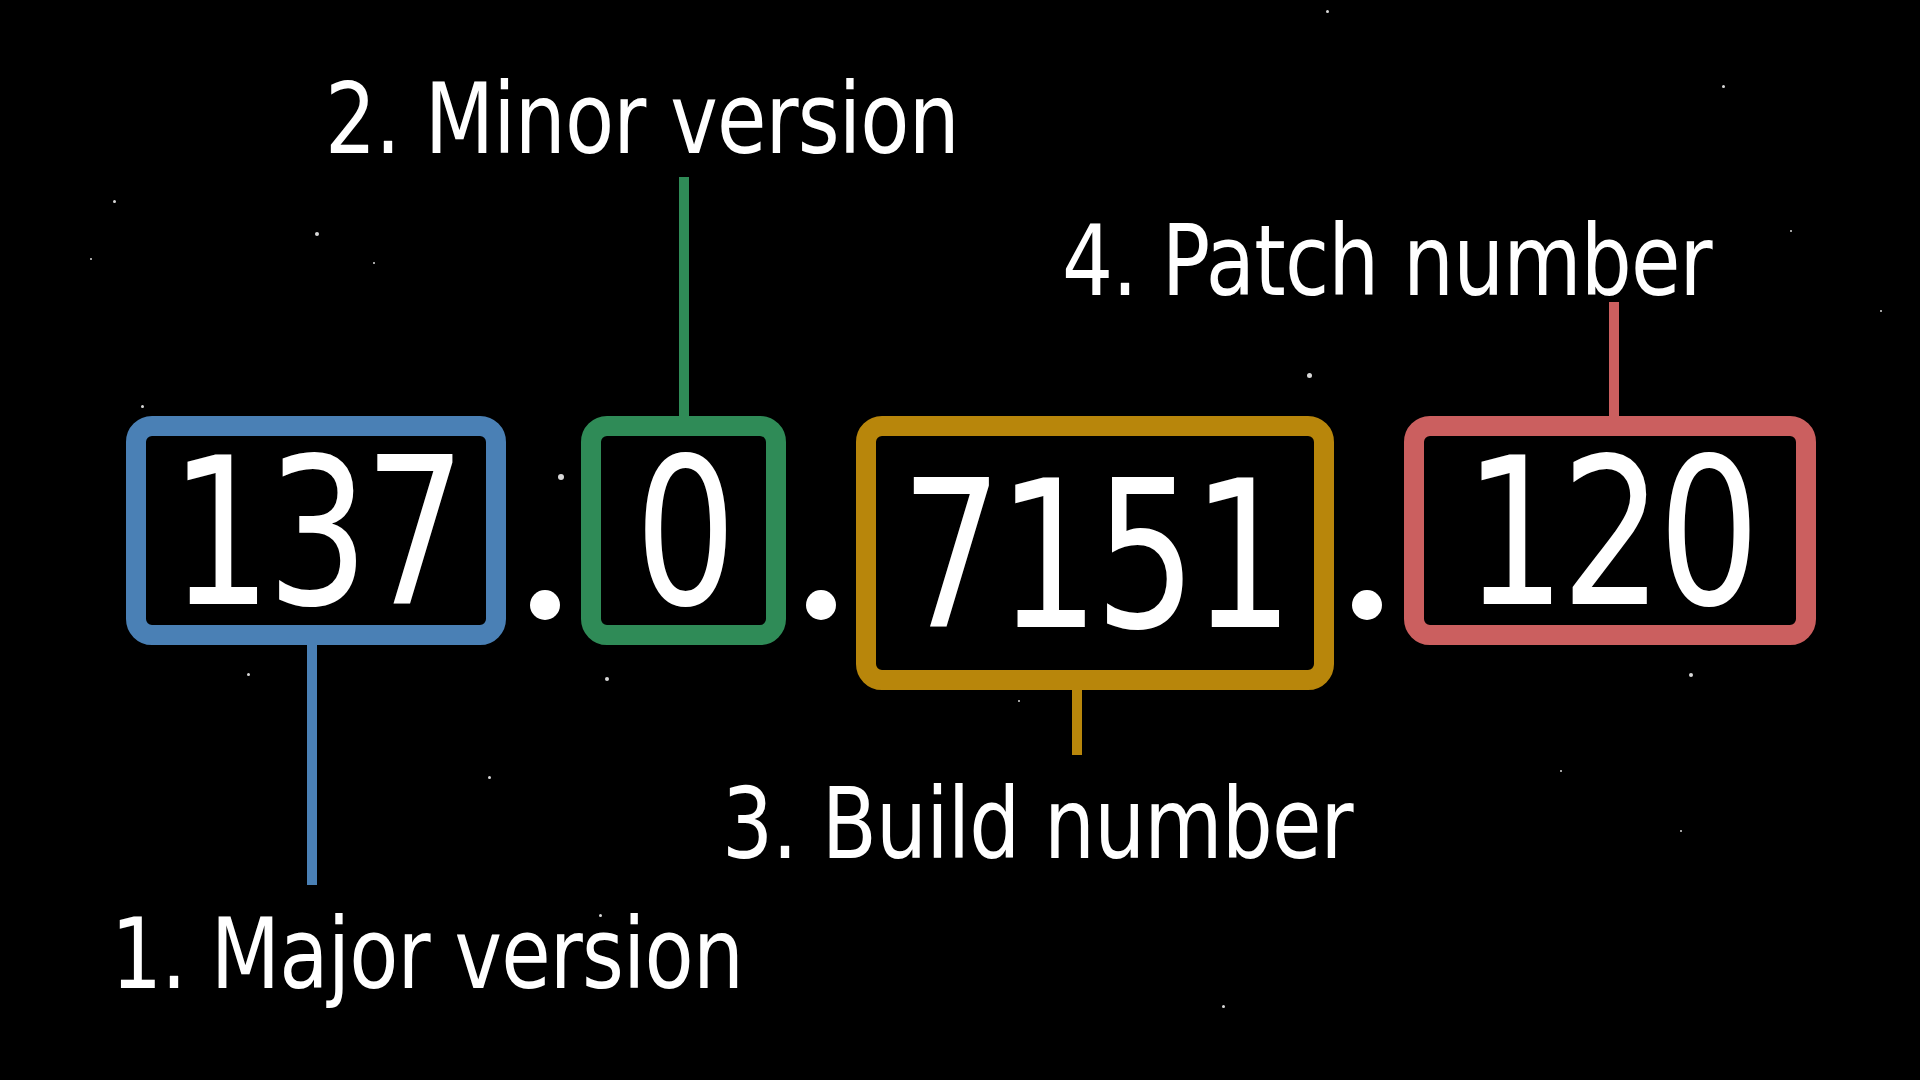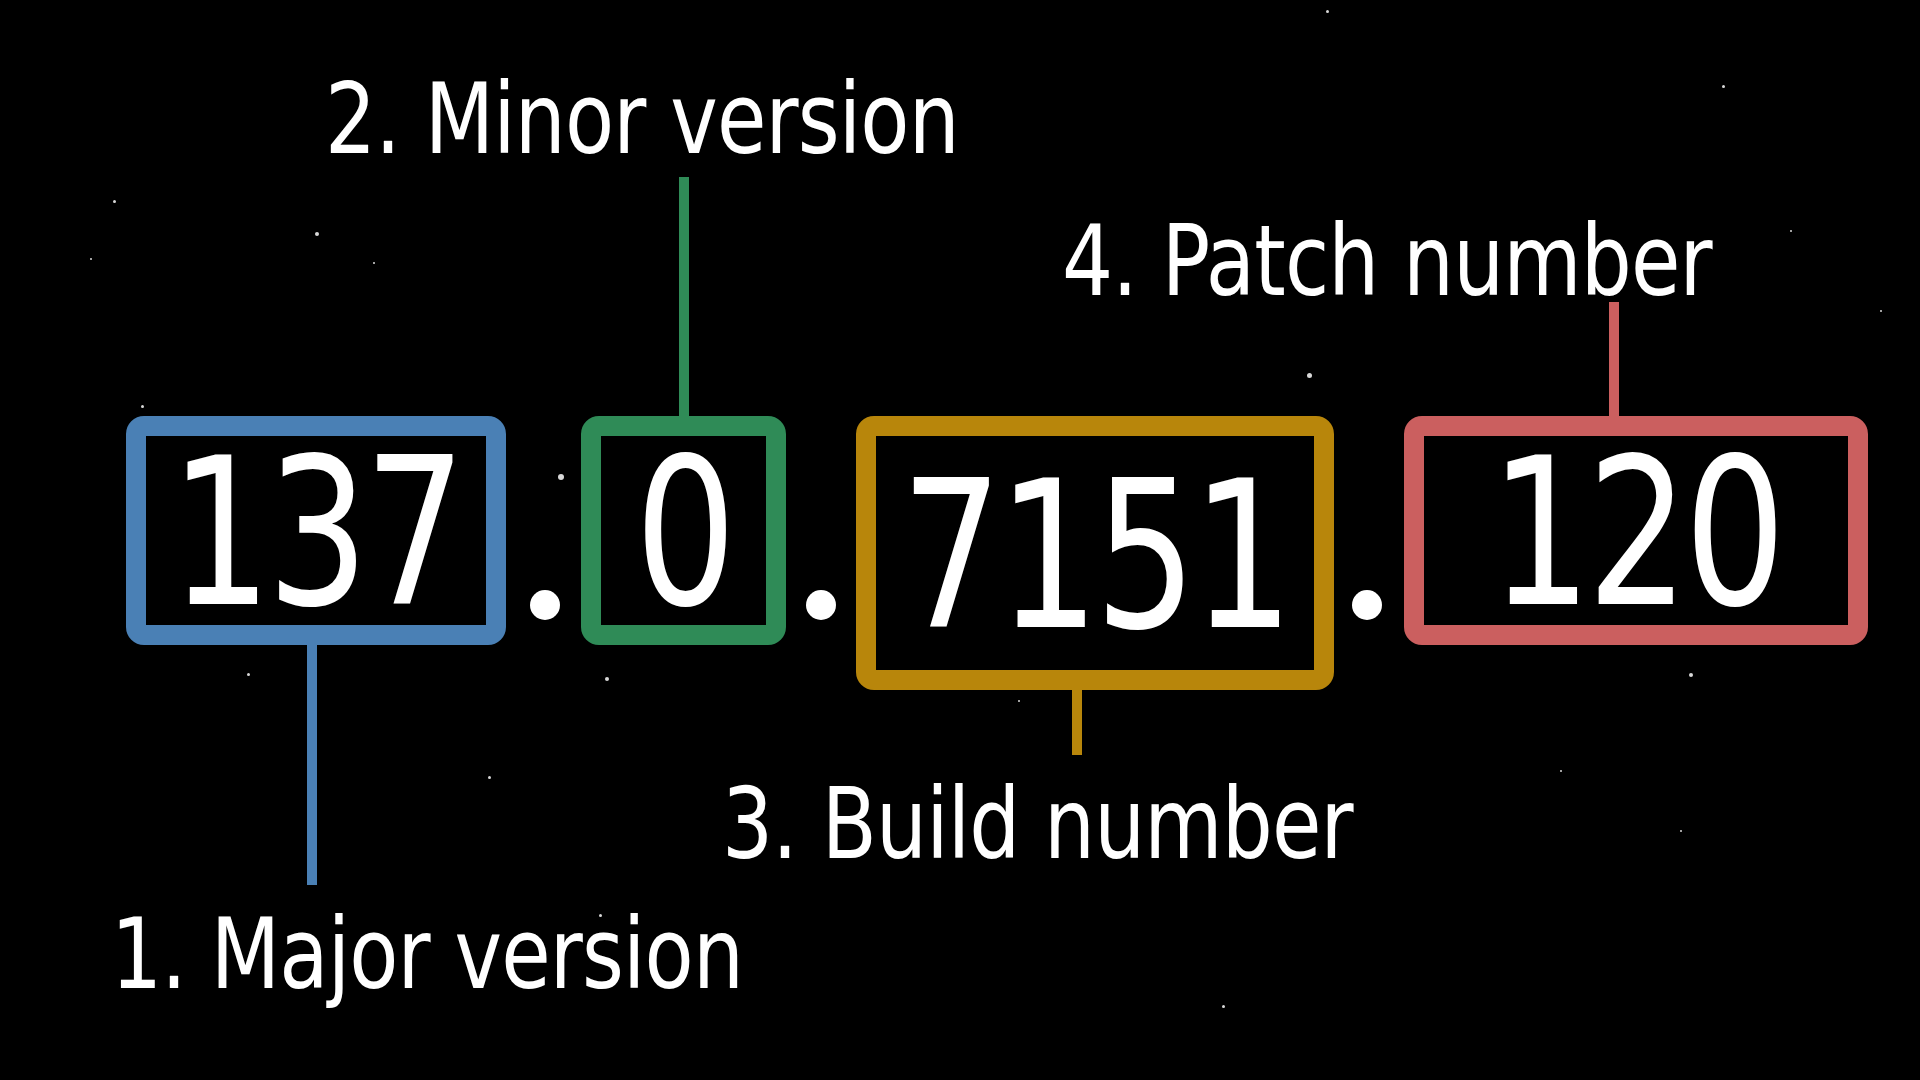--- a/index.html
+++ b/index.html
@@ -9,21 +9,21 @@
       position: relative;
       font-family: "DejaVu Sans", sans-serif;
       color: #ffffff;
     }
     .stars { position: absolute; inset: 0; pointer-events: none; }
     .star { position: absolute; background: #d8d8d8; border-radius: 50%; }
     .box {
       position: absolute;
       box-sizing: border-box;
       border: 20px solid;
-      border-radius: 18px;
+      border-radius: 26px;
       display: flex; align-items: center; justify-content: center;
       background: #000;
     }
     .box .num {
       font-family: "DejaVu Sans", sans-serif;
       font-size: 205px;
       line-height: 1;
       letter-spacing: -6px;
       color: #fff;
       transform: scaleX(0.78);
@@ -85,20 +85,20 @@
 <div class="box" style="left:581px;top:416px;width:205px;height:229px;border-color:#2F8B57">
   <span class="num">0</span>
 </div>
 <div class="dot" style="left:806px;top:590px"></div>
 
 <div class="box" style="left:856px;top:416px;width:478px;height:274px;border-color:#B8860B">
   <span class="num">7151</span>
 </div>
 <div class="dot" style="left:1352px;top:590px"></div>
 
-<div class="box" style="left:1404px;top:416px;width:464px;height:229px;border-color:#CB5F5F">
+<div class="box" style="left:1404px;top:416px;width:412px;height:229px;border-color:#CB5F5F">
   <span class="num">120</span>
 </div>
 
 <div class="label" style="left:325px;top:70px">2. Minor version</div>
 <div class="label" style="left:1062px;top:212px">4. Patch number</div>
 <div class="label" style="left:722px;top:775px">3. Build number</div>
 <div class="label" style="left:111px;top:905px">1. Major version</div>
 
 </body></html>

